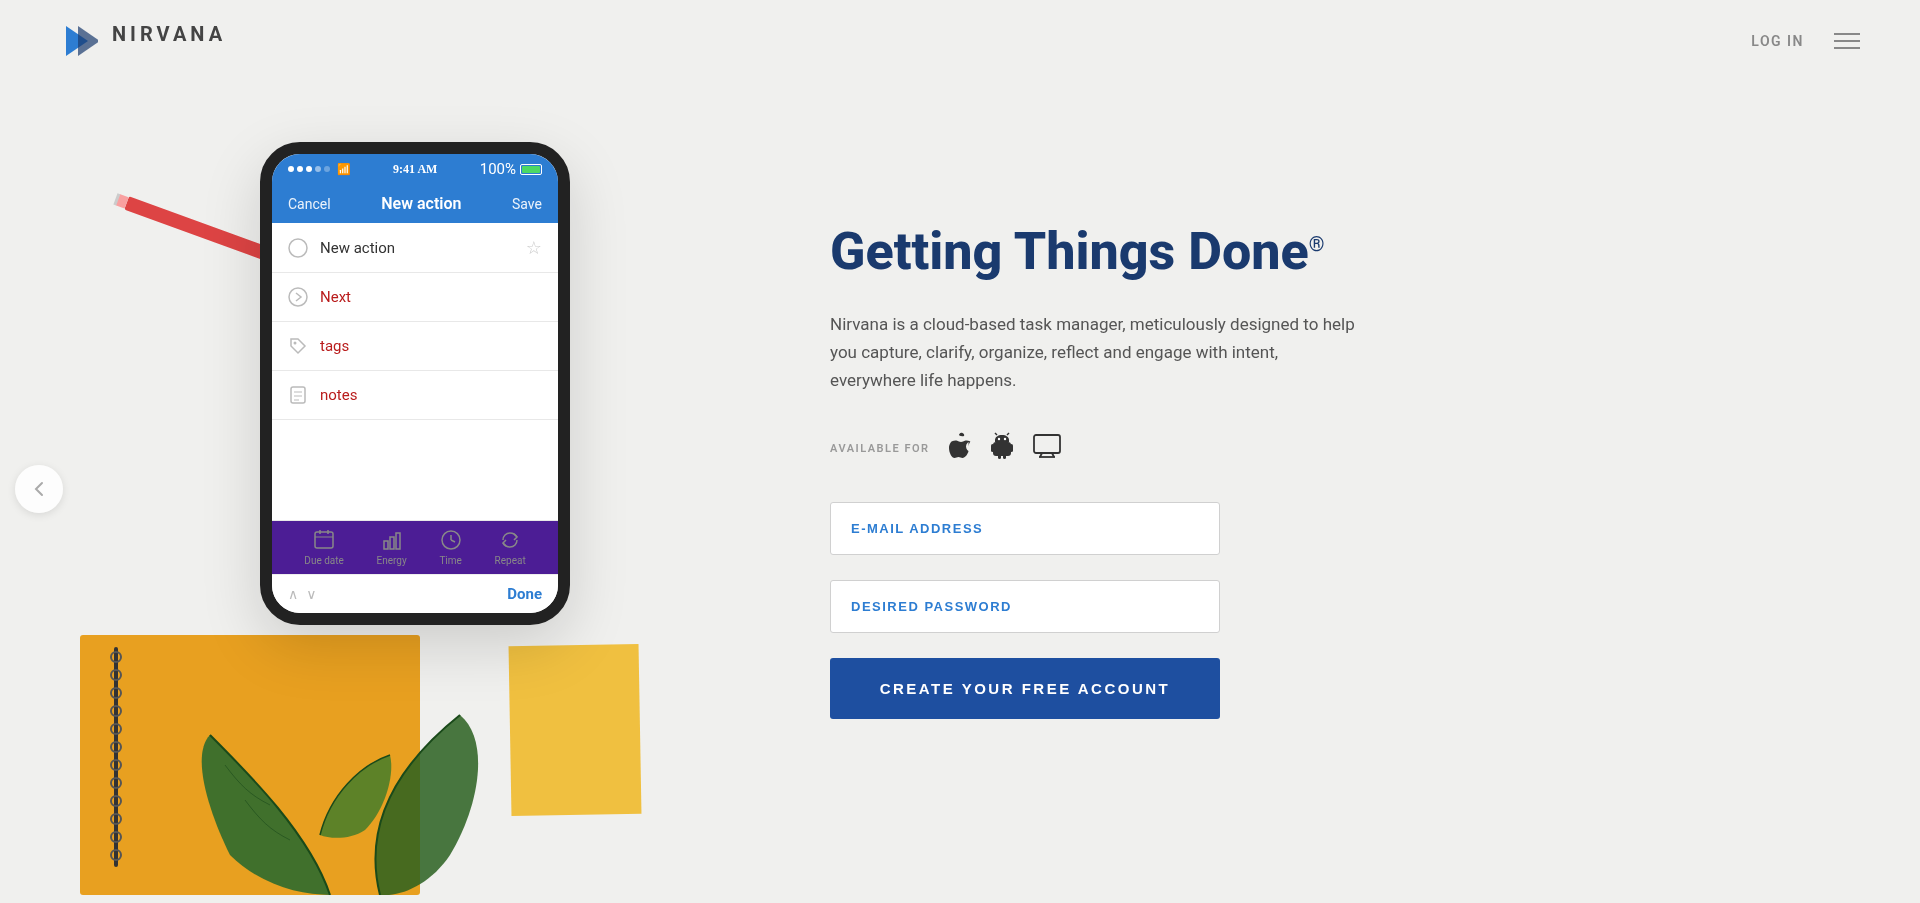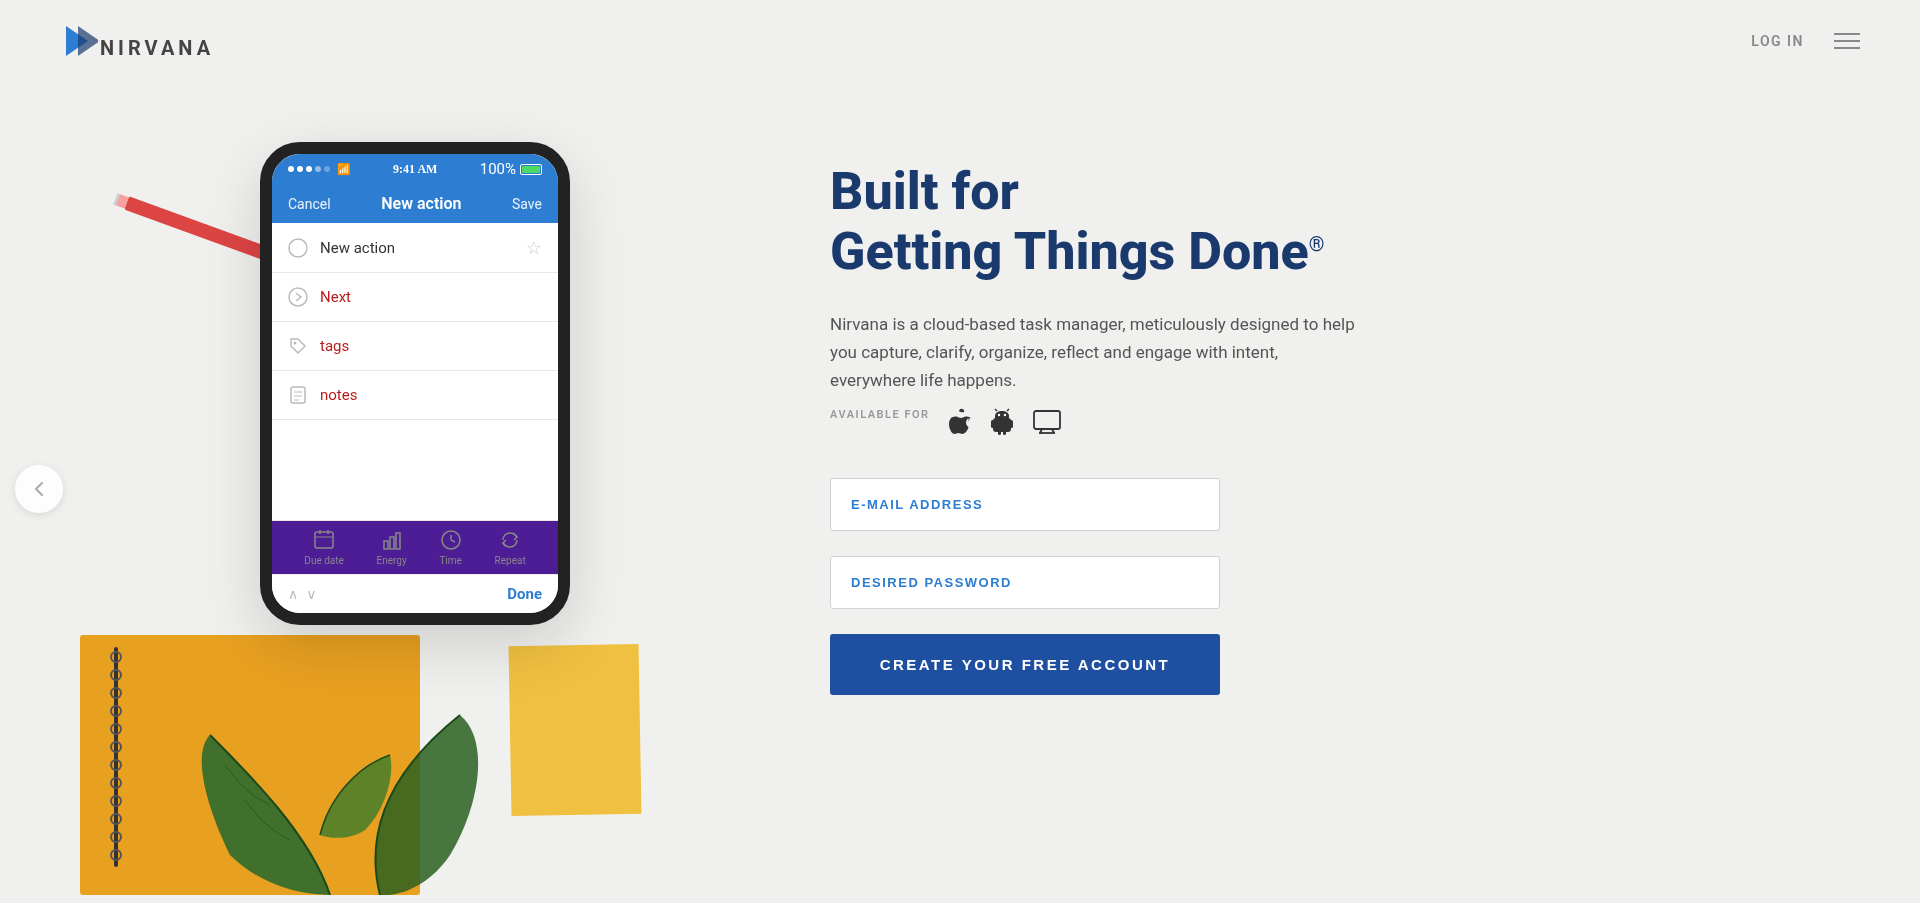--- a/index.html
+++ b/index.html
@@ -15,22 +15,22 @@
     .header {
       display: flex;
       align-items: center;
       justify-content: space-between;
       padding: 22px 60px;
       background-color: #f0f0ee;
     }
 
     .logo-area {
       display: flex;
-      align-items: flex-end;
-      gap: 2px;
+      align-items: flex-start;
+      gap: 14px;
     }
 
     .logo-chevron {
       width: 38px;
       height: 38px;
     }
 
     .logo-text {
       font-size: 20px;
       font-weight: 700;
@@ -283,26 +283,26 @@
       font-size: 20px;
       font-weight: 400;
       vertical-align: super;
     }
 
     .subtitle {
       font-size: 17px;
       color: #555;
       line-height: 1.65;
       max-width: 530px;
-      margin-bottom: 14px;
+      margin-bottom: 38px;
     }
 
     .available-for {
       display: flex;
-      align-items: flex-start;
+      align-items: center;
       gap: 18px;
       margin-bottom: 36px;
     }
 
     .available-label {
       font-size: 11px;
       font-weight: 600;
       letter-spacing: 1.5px;
       color: #999;
     }
@@ -549,21 +549,21 @@
           <span>∨</span>
         </div>
         <span class="footer-done">Done</span>
       </div>
     </div>
 
   </div>
 
   <div class="right-section">
     <h1 class="headline">
-      <span>Built for</span><br>
+      <br>
       <span>Getting Things Done</span><span class="registered">®</span>
     </h1>
     <p class="subtitle">Nirvana is a cloud-based task manager, meticulously designed to help you capture, clarify, organize, reflect and engage with intent, everywhere life happens.</p>
 
     <div class="available-for">
       <span class="available-label">AVAILABLE FOR</span>
       <div class="platform-icons">
 
         <span class="platform-icon">
           <svg width="24" height="28" viewBox="0 0 24 28" fill="#333">

